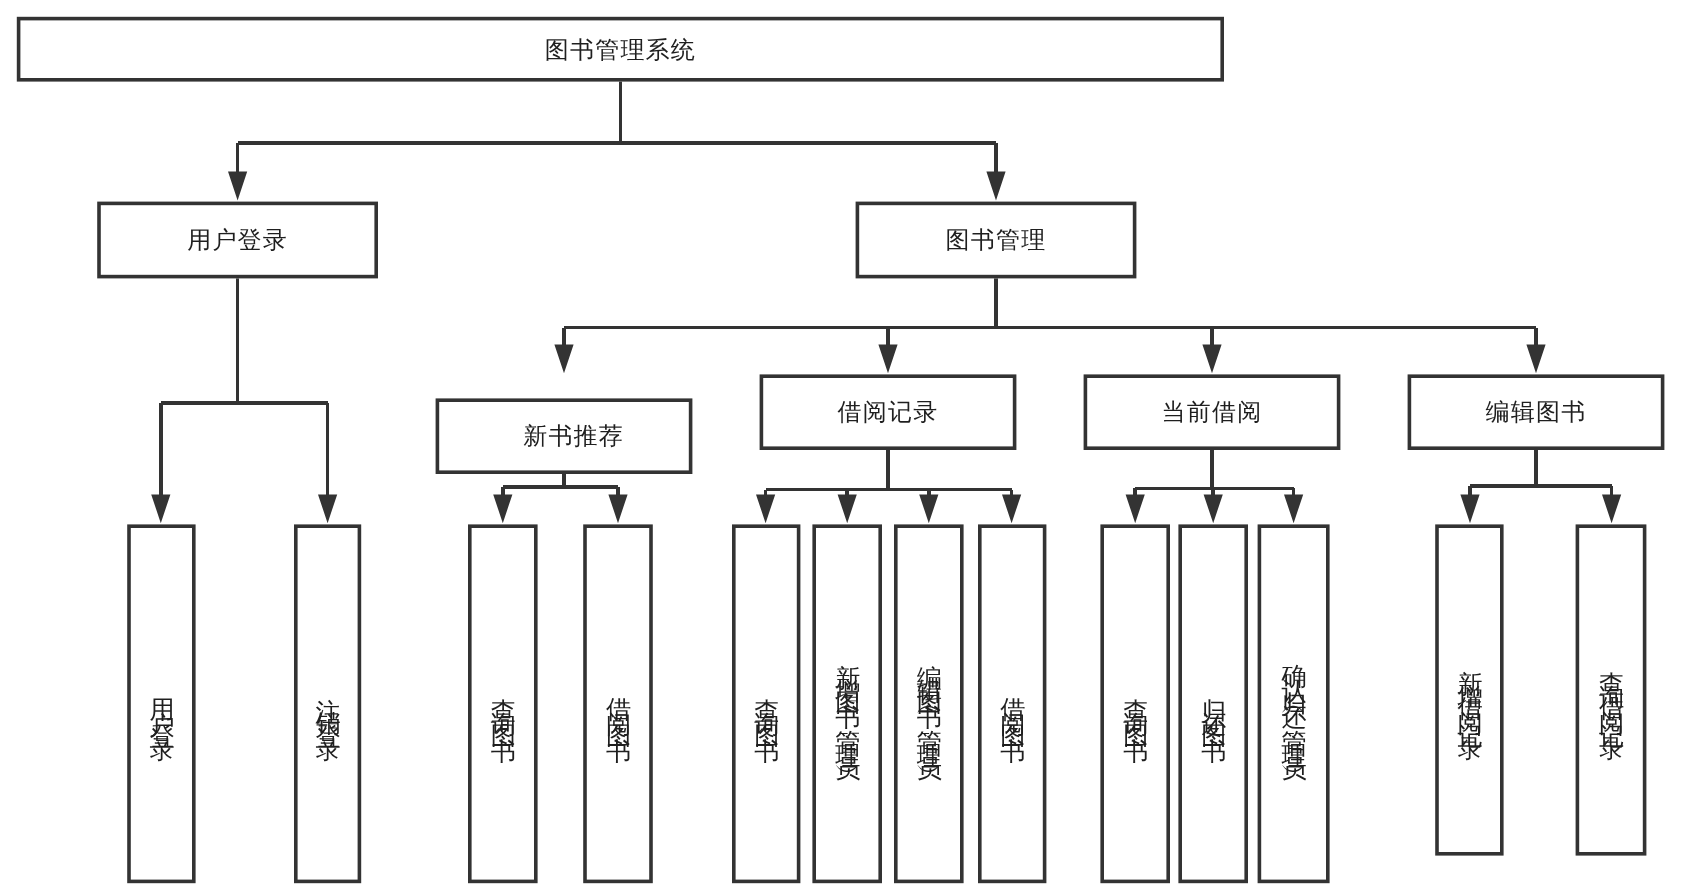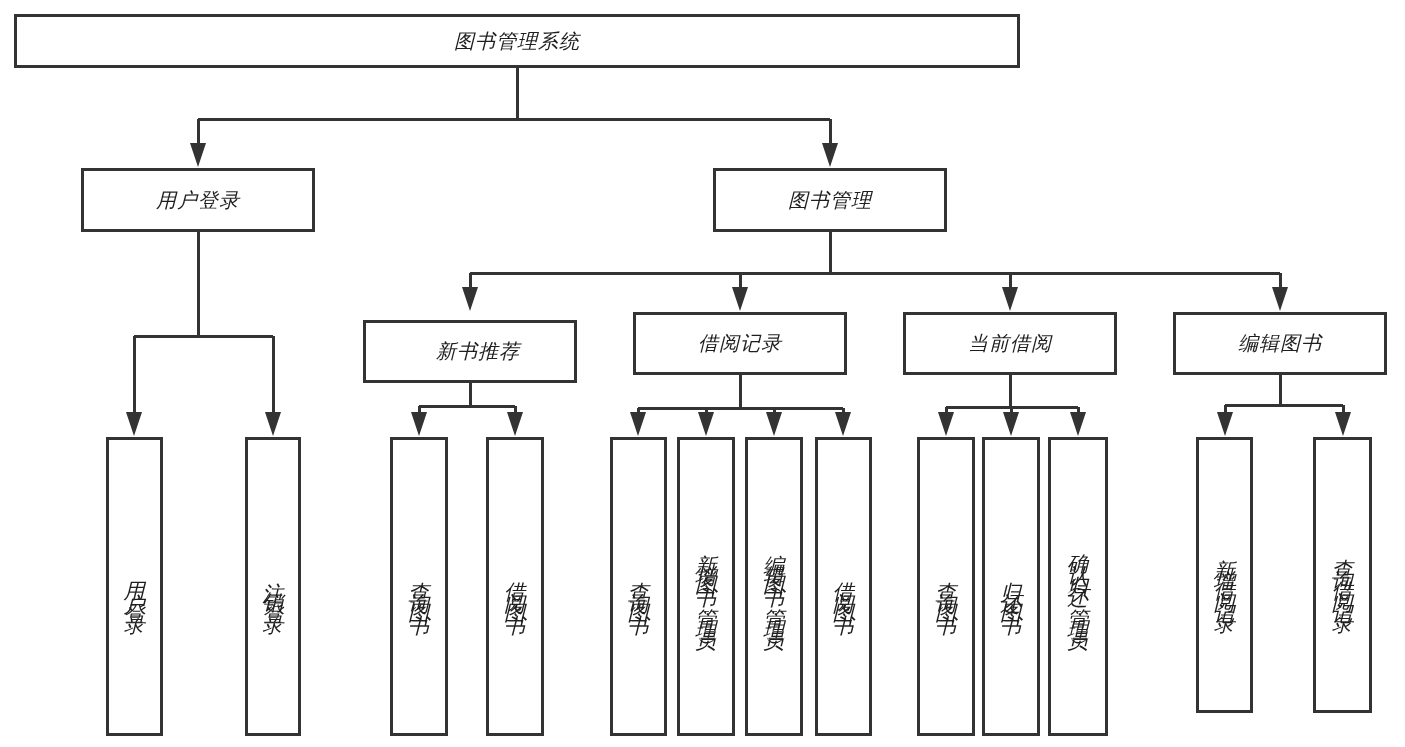--- a/index.html
+++ b/index.html
@@ -31,21 +31,20 @@
   .node {
     position: absolute;
     box-sizing: border-box;
     border: 3px solid var(--line);
     background: #ffffff;
     color: var(--text);
     display: flex;
     align-items: center;
     justify-content: center;
     z-index: 2;
-    font-style: italic;
   }
   .h-node { font-size: 20px; letter-spacing: 1px; white-space: nowrap; }
   .v-node {
     writing-mode: vertical-rl;
     text-orientation: mixed;
     font-size: 21px;
     letter-spacing: 11px;
     line-height: 1;
   }
   .watermark {
@@ -74,21 +73,21 @@
     <span>图书管理系统</span>
   </div>
 
   <div class="node h-node" style="left:81px; top:168px; width:234px; height:64px;">
     <span>用户登录</span>
   </div>
   <div class="node h-node" style="left:713px; top:168px; width:234px; height:64px;text-align:right;">
     <span>图书管理</span>
   </div>
 
-  <div class="node h-node" style="left:363px; top:320px; width:214px; height:63px;padding-left:16px;">
+  <div class="node h-node" style="left:363px; top:332px; width:214px; height:63px;padding-left:16px;">
     <span>新书推荐</span>
   </div>
   <div class="node h-node" style="left:633px; top:312px; width:214px; height:63px;">
     <span>借阅记录</span>
   </div>
   <div class="node h-node" style="left:903px; top:312px; width:214px; height:63px;">
     <span>当前借阅</span>
   </div>
   <div class="node h-node" style="left:1173px; top:312px; width:214px; height:63px;">
     <span>编辑图书</span>

